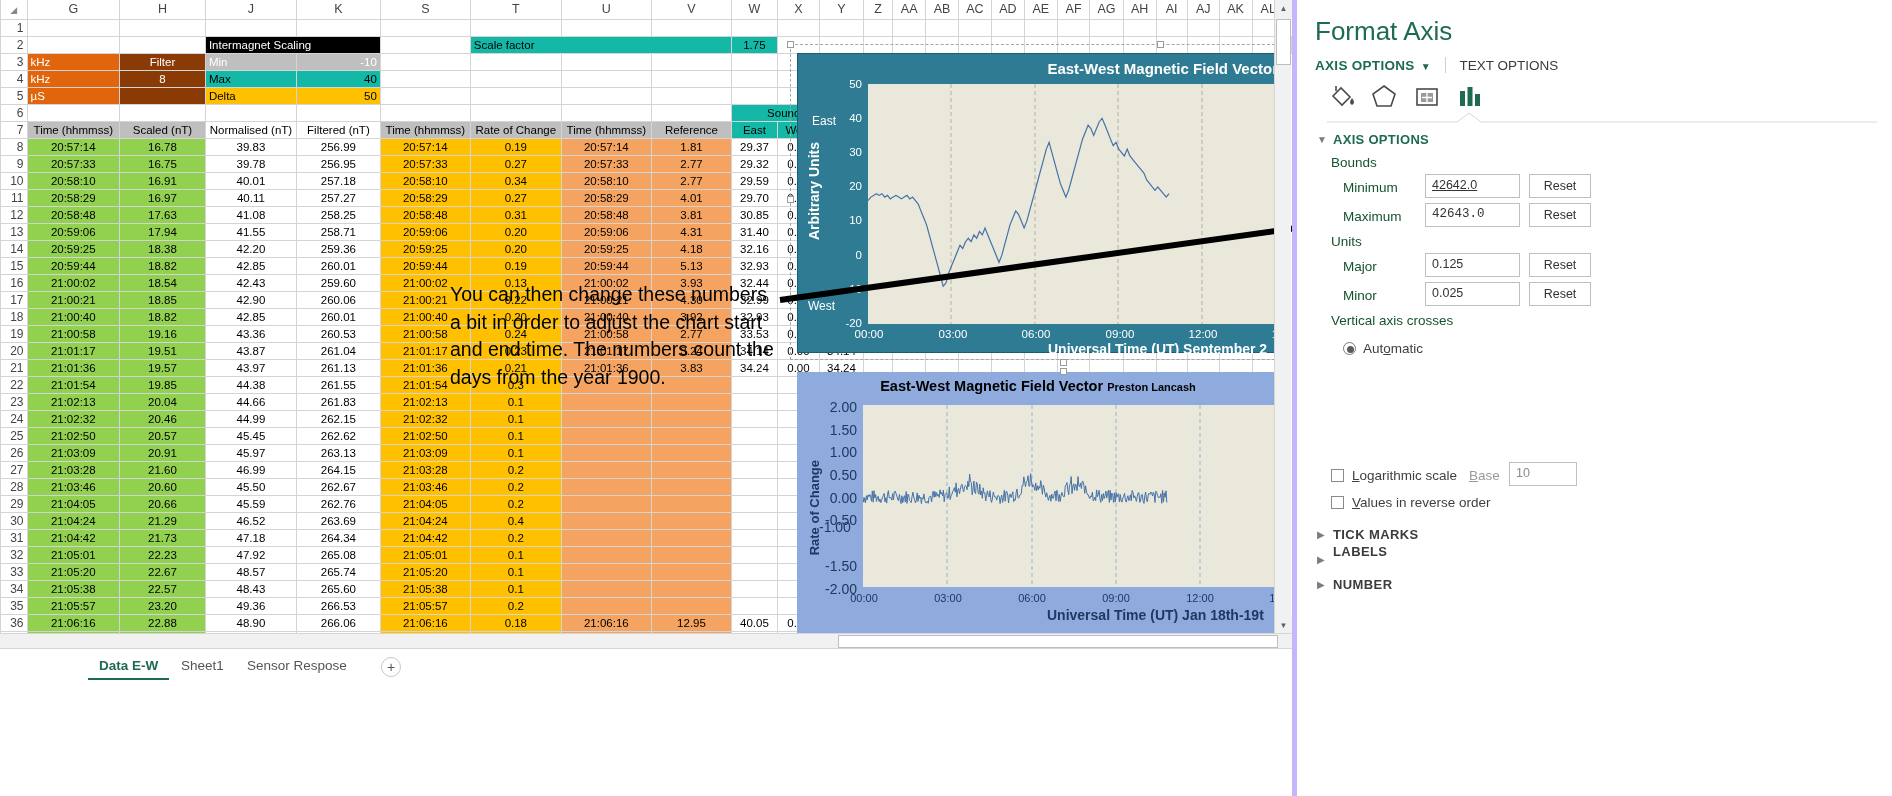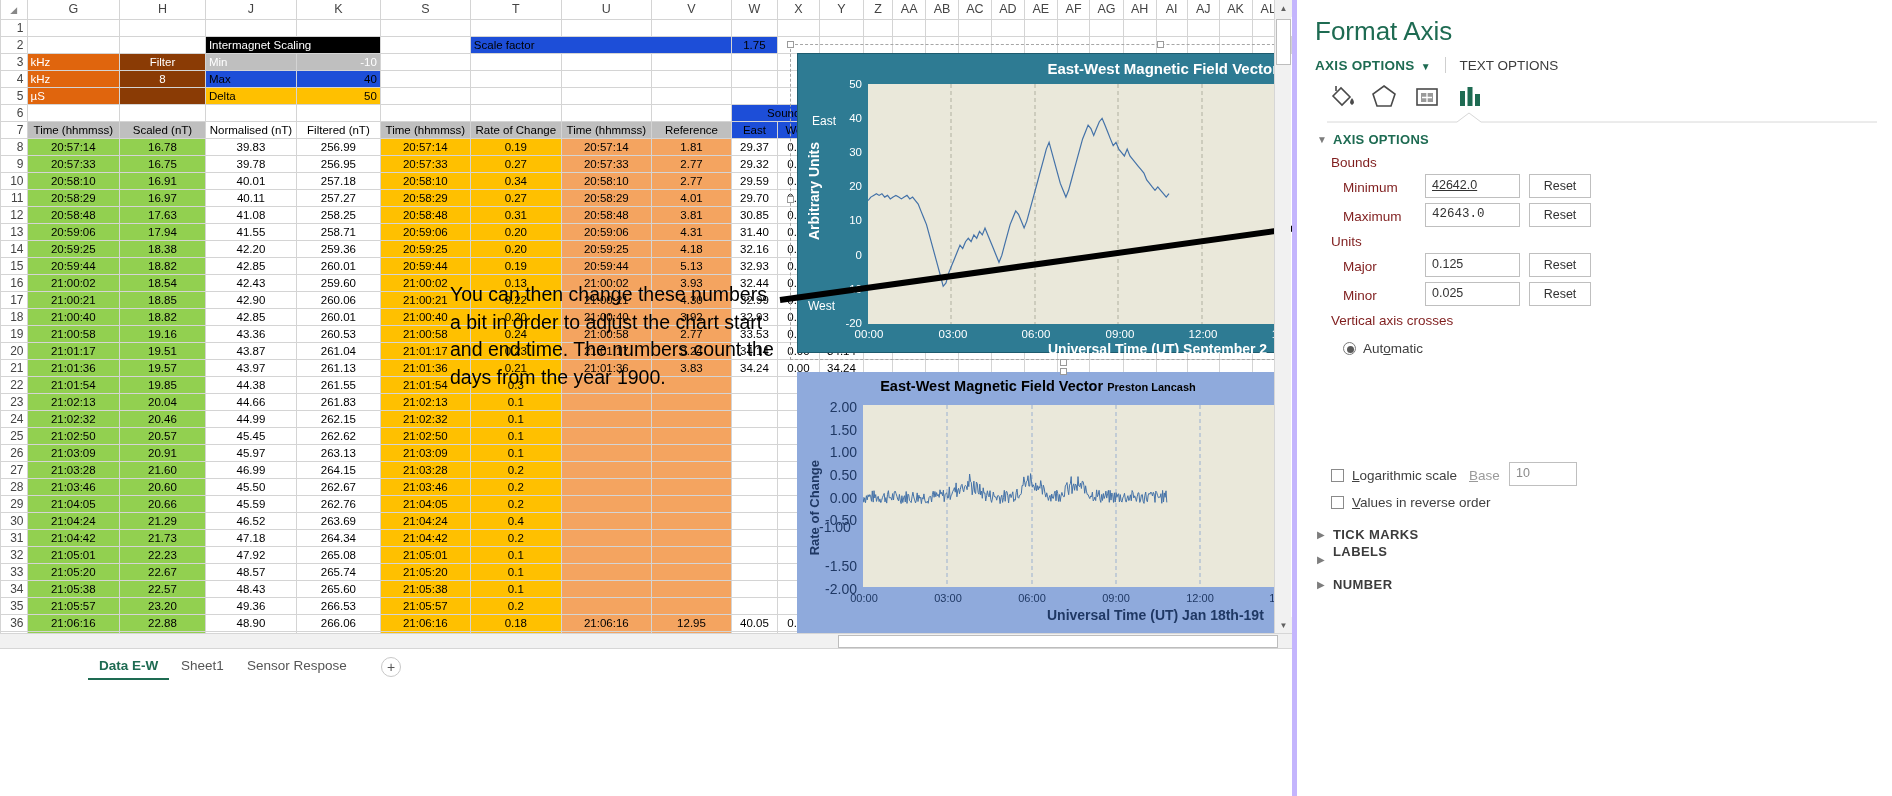--- a/index.html
+++ b/index.html
@@ -34,21 +34,21 @@
   .c-S { width: 92px; } .c-T { width: 93px; } .c-U { width: 92px; } .c-V { width: 92px; }
   .c-W { width: 51px; } .c-X { width: 48px; } .c-Y { width: 48px; } .c-Z { width: 38px; }
   .c-AA { width: 38px; } .c-AB { width: 38px; } .c-AC { width: 38px; } .c-AD { width: 38px; }
   .c-AE { width: 38px; } .c-AF { width: 38px; } .c-AG { width: 38px; } .c-AH { width: 38px; }
   .c-AI { width: 38px; } .c-AJ { width: 38px; } .c-AK { width: 38px; } .c-AL { width: 38px; }
 
   .fill-orange { background:#e0650d; color:#fff; }
   .fill-brown  { background:#8a3b05; color:#fff; text-align:center; }
   .fill-black  { background:#000000; color:#fff; }
   .fill-gray   { background:#bfbfbf; color:#ffffff; }
-  .fill-yellow { background:#1d4ed8; color:#000;margin-left:8px; }
+  .fill-yellow { background:#14b8a6; color:#000;margin-left:8px; }
   .fill-amber  { background:#ffc000; color:#000; }
   .fill-green  { background:#92d050; color:#000; text-align:center; }
   .fill-hdr    { background:#bfbfbf; color:#000; text-align:center; }
   .fill-gold   { background:#ffc000; color:#000; text-align:center; }
   .fill-salmon { background:#f4a460; color:#000; text-align:center; }
   .rt { text-align:right; }
   .lt { text-align:left; }
   .ct { text-align:center; }
 
   
@@ -95,21 +95,21 @@
   .tabrow { position:absolute; left:18px; top:56px; }
   .tab-axis { color:#1e6b52; font-weight:bold; font-size:13.5px; letter-spacing:.3px; display:inline-block; }
   .tab-caret { color:#1e6b52; font-size:10px; margin-left:6px; display:inline-block; }
   .tab-sep { display:inline-block; width:1px; height:16px; background:#cfcfcf;
              margin:0 14px -3px 14px; }
   .tab-text { color:#3c3c3c; font-size:13.5px; display:inline-block; }
   .icon-row { position:absolute; left:20px; top:82px; width:560px; height:34px; }
   .ic { position:absolute; width:34px; height:30px; }
   .sec-head { position:absolute; font-size:13px; font-weight:bold; color:#1e6b52;
               letter-spacing:.3px; }
-  .fld-label { position:absolute; font-size:13.5px; color:#7f1d1d; }
+  .fld-label { position:absolute; font-size:13.5px; color:#14532d; }
   .fld-input { position:absolute; height:24px; border:1px solid #bfbfbf;
                background:#fff; font-size:12.5px; color:#333; padding:3px 6px;
                width:95px; }
   .btn-reset { position:absolute; height:24px; width:62px; border:1px solid #bfbfbf;
                background:#fff; font-size:12.5px; color:#333; text-align:center;
                line-height:22px; }
   .radio-row { position:absolute; font-size:13.5px; color:#404040; }
   .radio-dot { display:inline-block; width:13px; height:13px; border:1px solid #7a7a7a;
                border-radius:50%; position:relative; margin-right:7px; vertical-align:-2px;
                background:#fff; }

